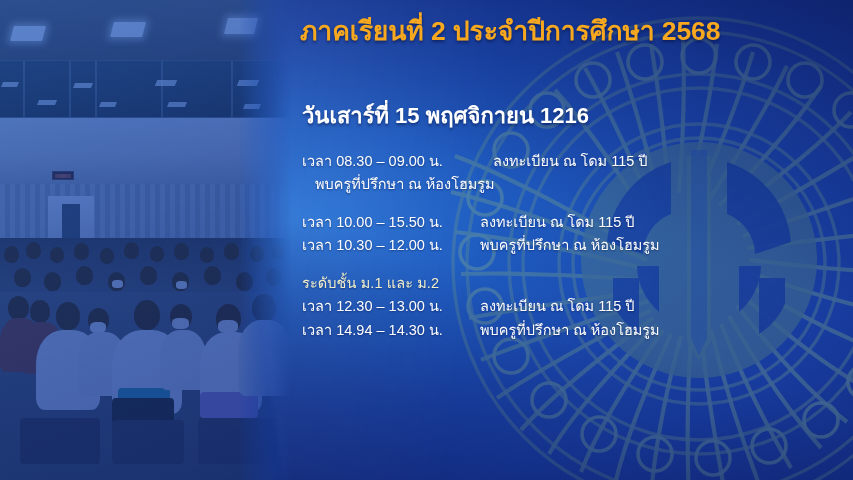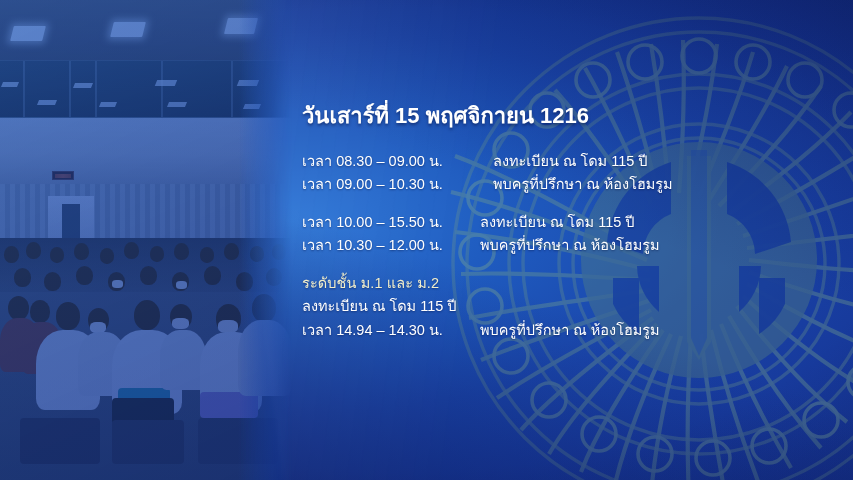--- a/index.html
+++ b/index.html
@@ -370,51 +370,52 @@
 
       <div class="photo-tint"></div>
       <div class="photo-tint2"></div>
       <div class="photo-edge-glow"></div>
     </div>
   </div>
 
   <div class="content">
 
     <div class="title-block">
+      <div class="title-line">ภาคเรียนที่ 2 ประจำปีการศึกษา 2568</div>
     </div>
 
     <div class="date-line">วันเสาร์ที่ 15 พฤศจิกายน 1216</div>
 
     <div class="schedule">
 
       <div class="group indent-wide">
         <div class="row">
           <span class="time">เวลา 08.30 – 09.00 น.</span>
           <span class="place">ลงทะเบียน ณ โดม 115 ปี</span>
         </div>
         <div class="row">
-          <span class="time">เวลา 09.00 – 10.30 น.</span>
           <span class="place">พบครูที่ปรึกษา ณ ห้องโฮมรูม</span>
         </div>
       </div>
 
       <div class="group">
         <div class="row">
           <span class="time">เวลา 10.00 – 15.50 น.</span>
           <span class="place">ลงทะเบียน ณ โดม 115 ปี</span>
         </div>
         <div class="row">
           <span class="time">เวลา 10.30 – 12.00 น.</span>
           <span class="place">พบครูที่ปรึกษา ณ ห้องโฮมรูม</span>
         </div>
       </div>
 
       <div class="group">
         <div class="group-head">ระดับชั้น ม.1 และ ม.2</div>
         <div class="row">
+          <span class="time">เวลา 12.30 – 13.00 น.</span>
           <span class="place">ลงทะเบียน ณ โดม 115 ปี</span>
         </div>
         <div class="row">
           <span class="time">เวลา 14.94 – 14.30 น.</span>
           <span class="place">พบครูที่ปรึกษา ณ ห้องโฮมรูม</span>
         </div>
       </div>
 
     </div>
   </div>

